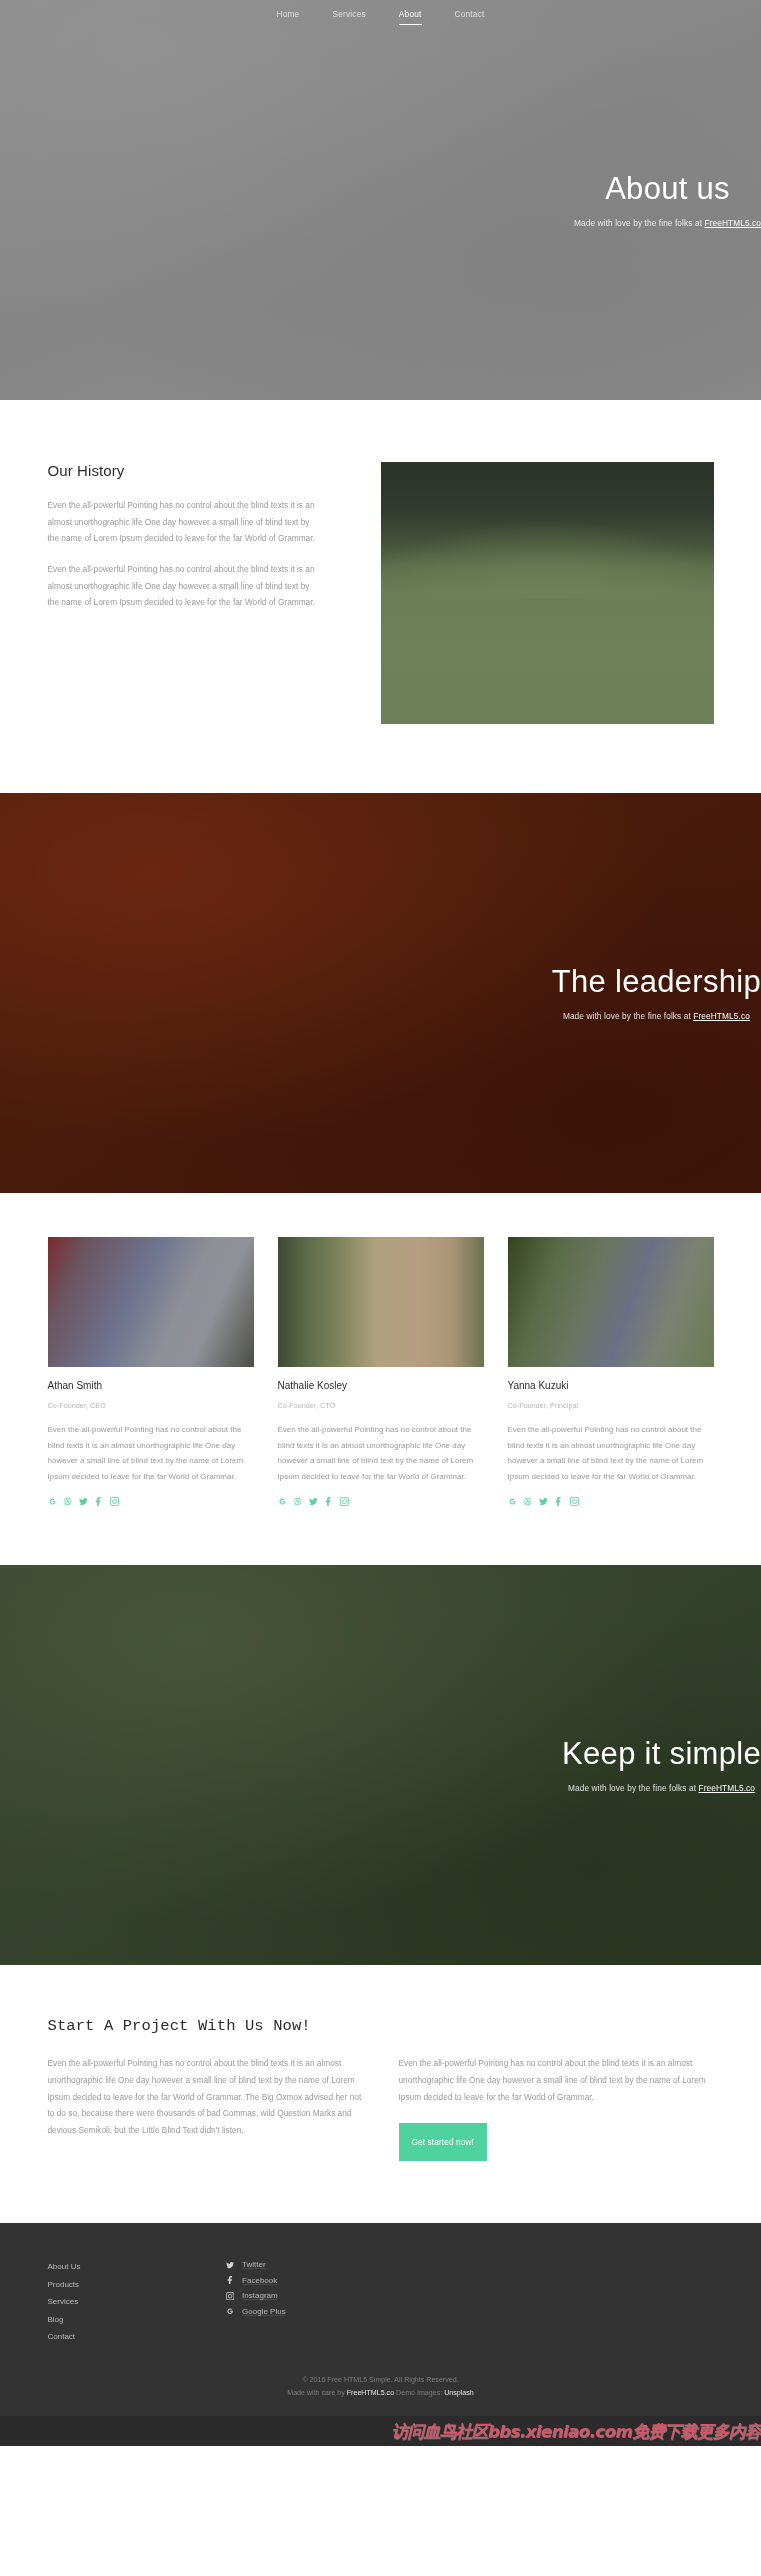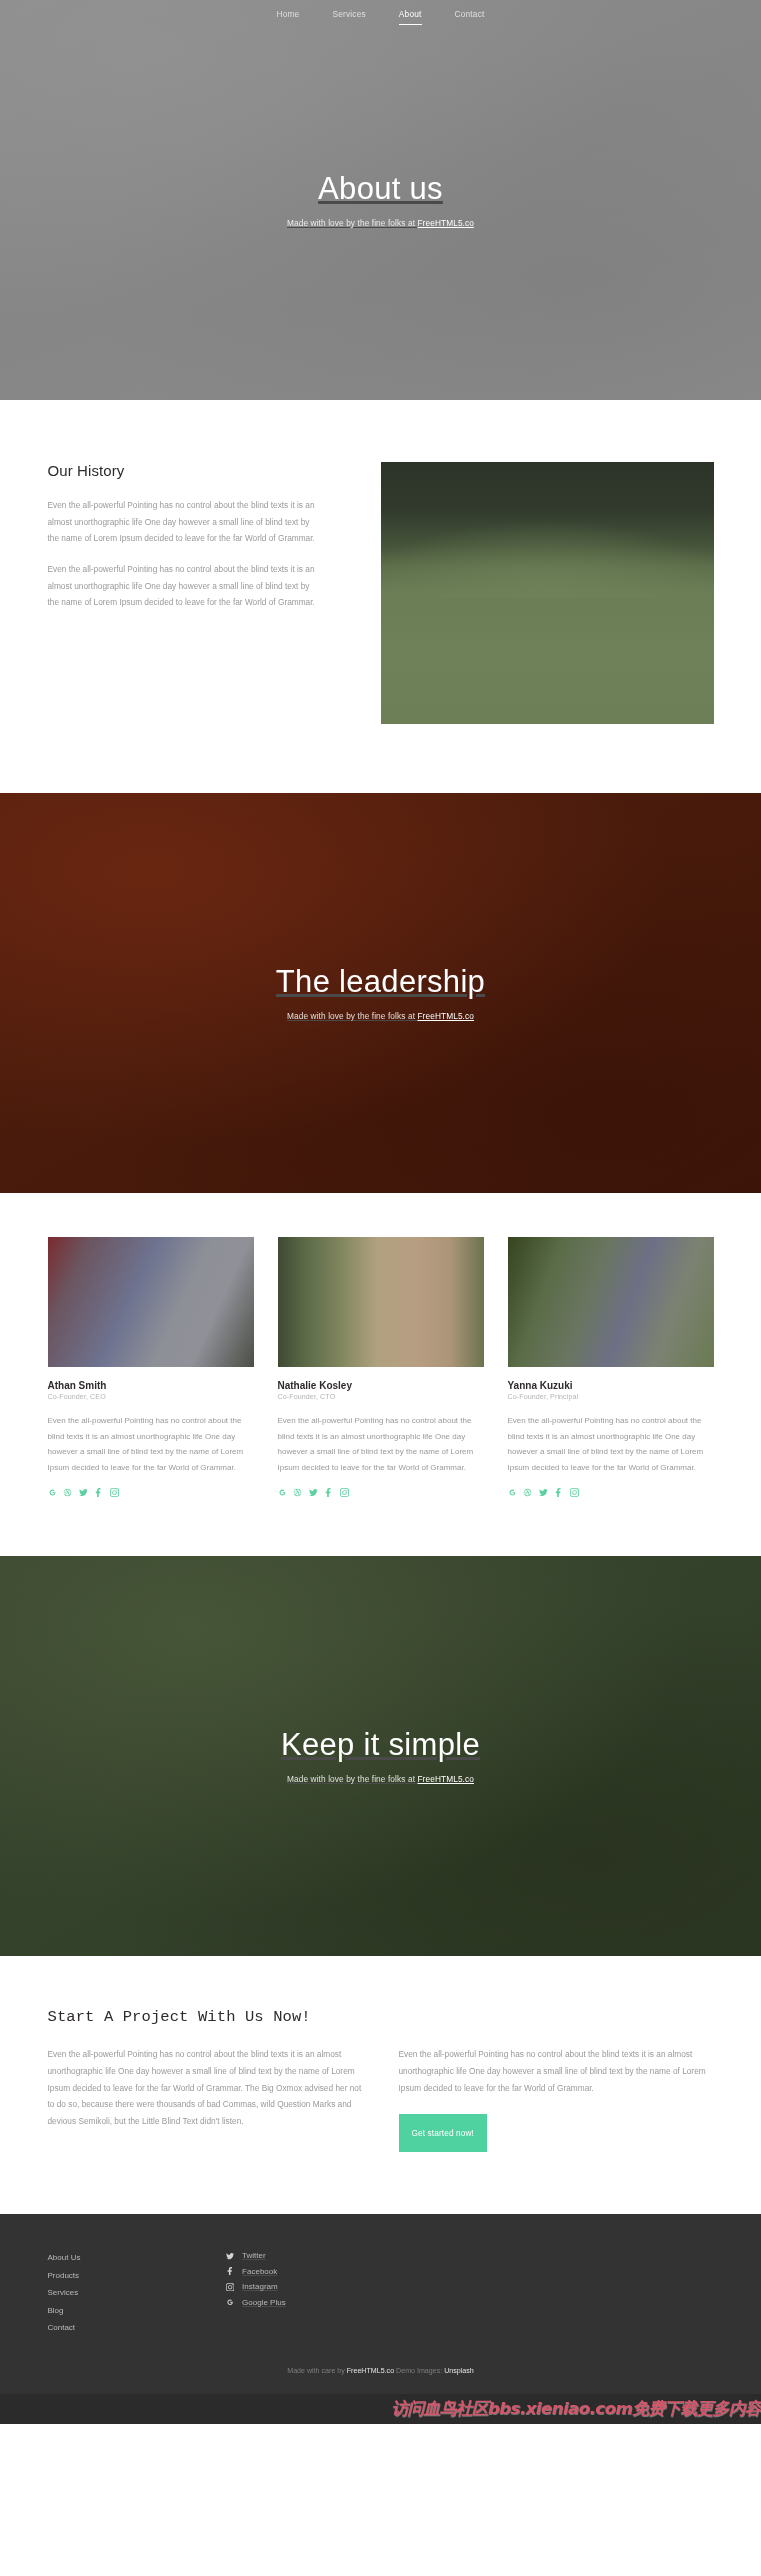--- a/index.html
+++ b/index.html
@@ -23,23 +23,22 @@
   .nav-link {
     color:rgba(255,255,255,.72);
     font-size:8.3px; text-decoration:none; letter-spacing:0.2px;
     padding-bottom:4.2px; display:inline-block;
   }
   .nav-item.active .nav-link { color:#fff; border-bottom:1.2px solid #fff; }
 
   
   .hero {
     height:400px; position:relative; display:flex;
-    align-items:center; justify-content:center; text-align:center;
+    align-items:center; justify-content:flex-end; text-align:center;
     overflow:hidden;
-    text-decoration:underline;
   }
   .hero-about {
     background:#8a8a8a;
   }
   .hero-about::before{
     content:""; position:absolute; inset:0;
     background:
       radial-gradient(ellipse at 18% 12%, rgba(150,150,150,.55), transparent 55%),
       radial-gradient(ellipse at 75% 70%, rgba(120,120,120,.45), transparent 60%),
       linear-gradient(160deg,#8d8d8d 0%, #868686 50%, #8b8b8b 100%);
@@ -100,21 +99,21 @@
       linear-gradient(115deg,#7a2b2f 0%, #6b5560 16%, #6e7390 42%, #8e9097 62%, #909098 76%, #4b4e45 100%);
   }
   .photo-b {
     background:
       linear-gradient(90deg,#3f4a33 0%, #5d6b49 14%, #7f855d 30%, #b0a17f 48%, #b79e83 68%, #ab9478 84%, #6b7350 100%);
   }
   .photo-c {
     background:
       linear-gradient(110deg,#36431f 0%, #5a6c48 22%, #6a7560 40%, #6d7085 58%, #7c8272 76%, #6a7a52 100%);
   }
-  .team-name { font-size:10px; font-weight:700; color:#2f2b2a; margin-bottom:2px; }
+  .team-name { font-size:10px; font-weight:400; color:#2f2b2a; margin-bottom:11px; }
   .team-role { font-size:7.1px; color:#b4b4b4; margin-bottom:12px; letter-spacing:0.1px; }
   .team-bio { font-size:8px; line-height:1.95; color:#9a9a9a; margin-bottom:13px; }
   .socials { display:flex; gap:6.5px; align-items:center; }
   .socials .si { width:9px; height:9px; display:block; color:#5dd0a0; }
   .socials .si svg { width:9px; height:9px; fill:currentColor; display:block; }
 
   
   .cta { padding:52px 0 62px; background:#fff; }
   .cta h2 {
     font-size:15.5px; font-weight:400; color:#2f2b2a;
@@ -392,20 +391,21 @@
                   <path d="M12 11v2.8h4.6c-.2 1.2-1.4 3.5-4.6 3.5-2.8 0-5-2.3-5-5.1s2.2-5.1 5-5.1c1.6 0 2.6.7 3.2 1.2l2.2-2.1C15.9 4.8 14.1 4 12 4c-4.4 0-8 3.6-8 8s3.6 8 8 8c4.6 0 7.7-3.3 7.7-7.9 0-.5-.1-.9-.1-1.1H12z"></path>
                 </svg>
               </span>
             <a href="#">Google Plus</a>
           </div>
         </div>
 
       </div>
 
       <div class="copyright">
+        <div>© 2016 Free HTML5 Simple. All Rights Reserved.</div>
         <div>
           <span>Made with care by </span><a href="#">FreeHTML5.co</a><span> Demo Images: </span><a href="#">Unsplash</a>
         </div>
       </div>
     </div>
   </footer>
 
   <div class="watermark">
     <span>访问血鸟社区bbs.xieniao.com免费下载更多内容</span>
   </div>

